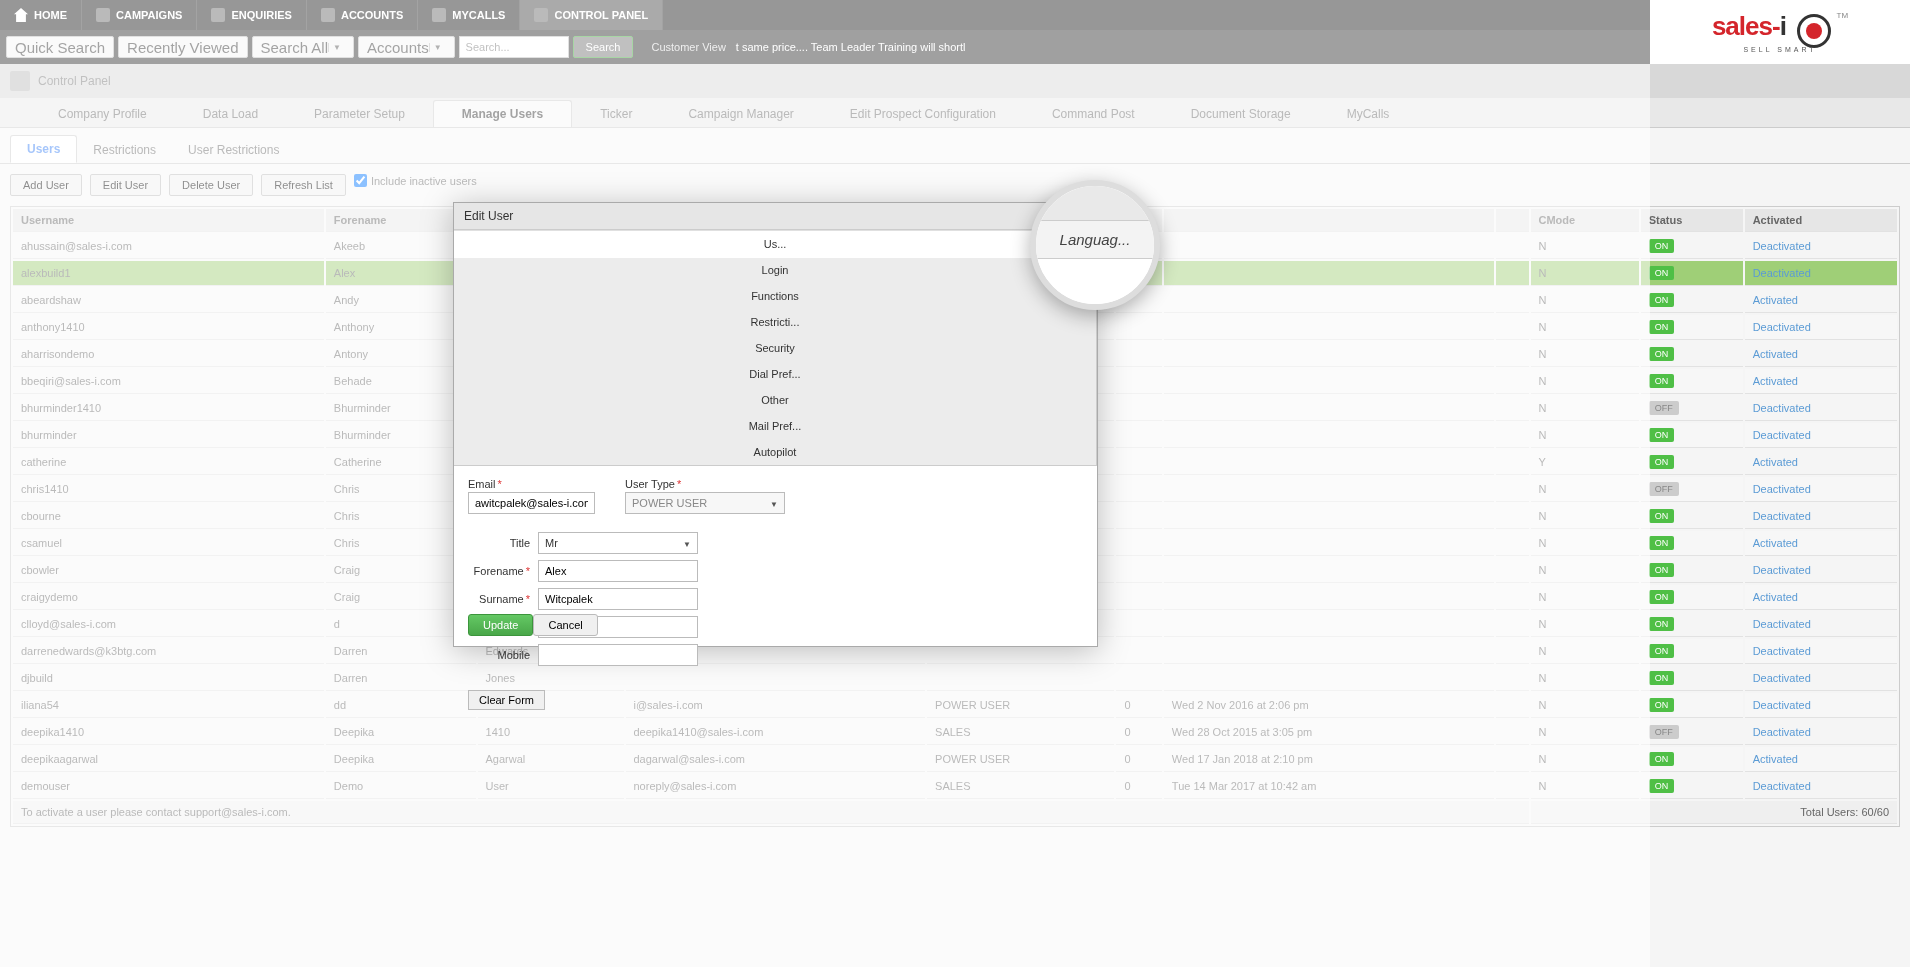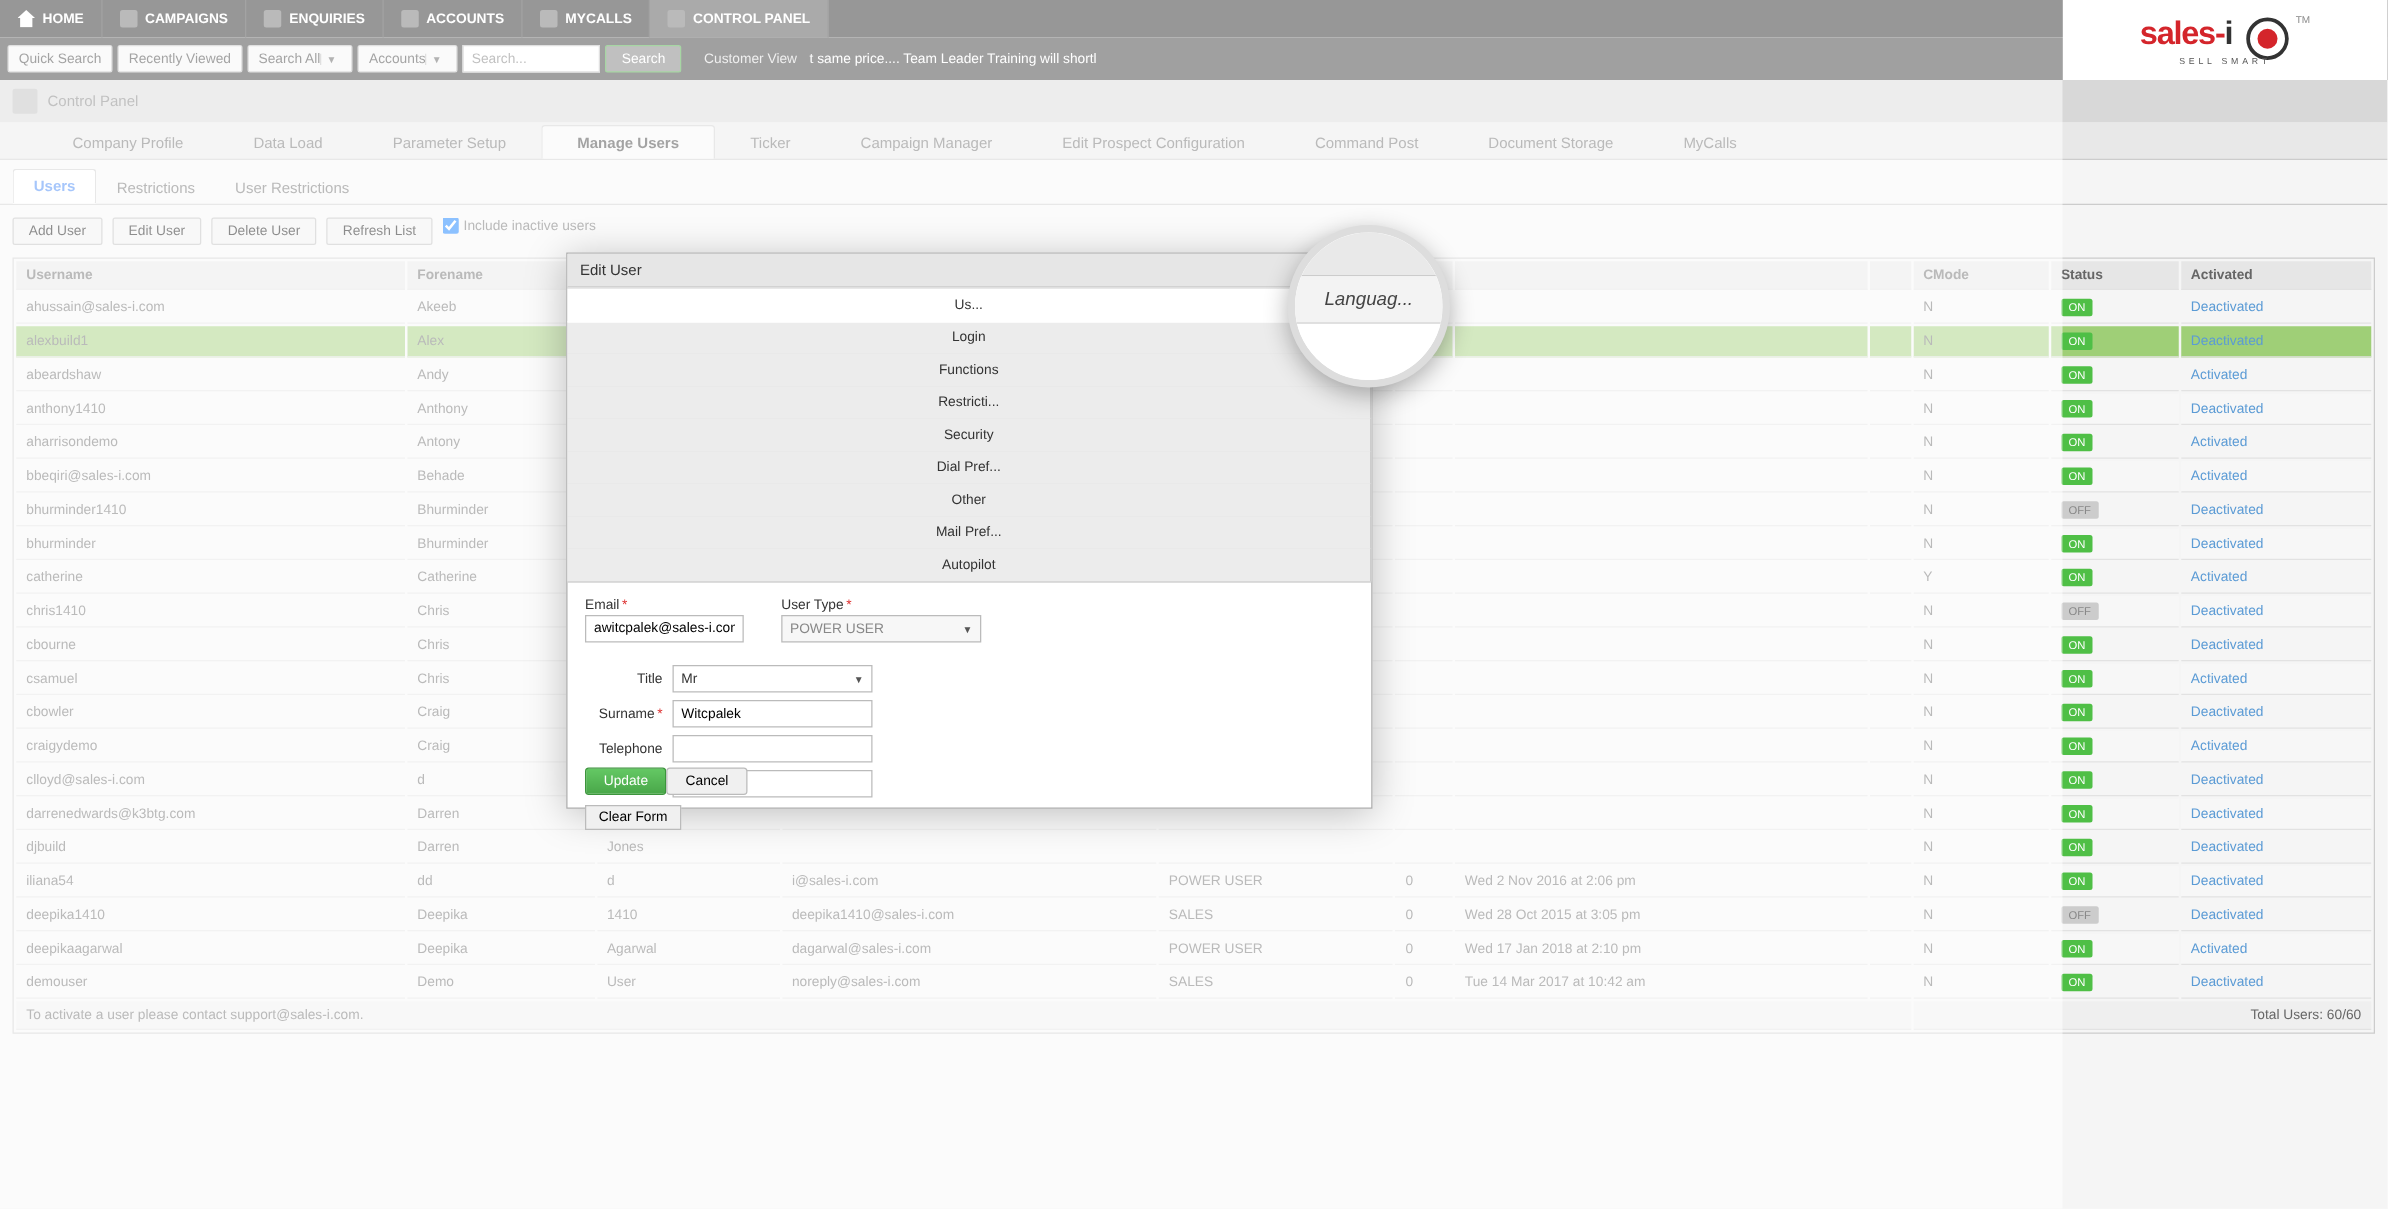--- a/index.html
+++ b/index.html
@@ -8,21 +8,21 @@
 
 .topnav { height: 30px; background: #1a1a1a; display: flex; align-items: stretch; color: #fff; }
 .topnav .nav-item { display: flex; align-items: center; padding: 0 14px; gap: 6px; border-right: 1px solid #333; font-size: 11px; font-weight: 600; cursor: pointer; }
 .topnav .nav-item.active { background: #444; }
 .topnav .spacer { flex: 1; }
 .topnav .icon-btn { width: 40px; display: flex; align-items: center; justify-content: center; border-left: 1px solid #333; cursor: pointer; }
 .logo-text { color: #d4252b; font-weight: 700; font-size: 26px; letter-spacing: -1px; }
 
 
 .secondbar { height: 34px; background: #2e2e2e; display: flex; align-items: center; padding: 0 6px; color: #ccc; gap: 4px; }
-.secondbar .btn { background: #f3f3f3; color: #333; border: 1px solid #bbb; height: 22px; padding: 0 8px; display: flex; align-items: center; font-size: 11px; cursor: pointer; border-radius: 2px; }
+.secondbar .btn { background: #f3f3f3; color: #333; border: 1px solid #bbb; height: 22px; padding: 0 8px; display: flex; align-items: center; font-size: 15px; cursor: pointer; border-radius: 2px; }
 .secondbar .dd { display:flex; }
 .secondbar .dd .caret { border-left: 1px solid #bbb; padding: 0 4px; display:flex;align-items:center; }
 .secondbar input[type=text] { height: 22px; width: 110px; padding: 0 6px; border: 1px solid #bbb; font-size: 11px; }
 .secondbar .search-btn { background: #737373; color: #fff; border: 1px solid #3ca535; height: 22px; padding: 0 12px; font-size: 11px; cursor: pointer; border-radius: 2px; }
 .secondbar .cv { color: #ddd; font-size: 11px; margin-left: 14px; }
 .secondbar .ticker { color: #fff; font-size: 11px; margin-left: 6px; }
 
 
 .crumbbar { height: 34px; background: #d8d8d8; display: flex; align-items: center; padding: 0 10px; gap: 8px; color: #777; font-size: 12px; }
 .crumbbar .gicon { width: 20px; height: 20px; background: #bbb; border-radius: 2px; }
@@ -72,21 +72,21 @@
 .modal-body { padding:12px 14px; }
 .frow { display:flex; gap:30px; margin-bottom:8px; }
 .fgroup { display:flex; flex-direction:column; }
 .flabel { font-size:11px; margin-bottom:2px; }
 .req { color:#d33; margin-left:2px; }
 .finput { height:22px; border:1px solid #bbb; padding:0 6px; font-size:11px; width:127px; }
 .finput.wide { width:160px; }
 .sel { height:22px; border:1px solid #bbb; background:#f7f7f7; color:#888; font-size:11px; padding:0 6px; width:160px; display:flex; align-items:center; justify-content:space-between; }
 .formline { display:flex; align-items:center; gap:8px; margin-bottom:6px; }
 .formline .lbl { width:62px; text-align:right; font-size:11px; }
-.clearbtn { background:#f0f0f0; border:1px solid #bbb; padding:3px 10px; font-size:11px; cursor:pointer; }
+.clearbtn { margin-top:18px; background:#f0f0f0; border:1px solid #bbb; padding:3px 10px; font-size:11px; cursor:pointer; }
 .modal-footer { position:absolute; bottom:10px; left:14px; display:flex; }
 .btn-green { background:#5cb85c; background:linear-gradient(#64c864,#49a749); color:#fff; border:1px solid #3c953c; padding:4px 14px; font-size:11px; border-radius:3px; cursor:pointer; }
 .btn-gray { background:#f0f0f0; border:1px solid #bbb; padding:4px 14px; font-size:11px; border-radius:3px; cursor:pointer; }
 
 
 .callout { position:absolute; left:1030px; top:180px; width:130px; height:130px; border-radius:50%; background:#fff; border:6px solid #ddd; box-shadow:0 6px 20px rgba(0,0,0,0.3); display:flex; flex-direction:column; overflow:hidden;font-style:italic; }
 .callout .chead { height:30%; background:#e9e9e9; border-bottom:1px solid #ccc; }
 .callout .clabel { flex:1; display:flex; align-items:center; justify-content:center; font-size:15px; color:#444; font-weight:500;background:#f3f3f3;border-bottom:1px solid #ccc; }
 .callout .crest { flex:1.2; background:#fff; }
 
@@ -538,20 +538,24 @@
     </div>
     <div style="height:10px"></div>
     <div class="formline">
       <span class="lbl">Title</span>
       <div class="sel" style="width:160px;background:#fff;color:#333">
           <span>Mr</span>
           <span class="caret-down"></span>
         </div>
     </div>
     <div class="formline">
+      <span class="lbl"><span>Forename</span><span class="req">*</span></span>
+      <input class="finput wide" value="Alex" style="">
+    </div>
+    <div class="formline">
       <span class="lbl"><span>Surname</span><span class="req">*</span></span>
       <input class="finput wide" value="Witcpalek" style="">
     </div>
     <div class="formline">
       <span class="lbl">Telephone</span>
       <input class="finput wide" value="" style="">
     </div>
     <div class="formline">
       <span class="lbl">Mobile</span>
       <input class="finput wide" value="" style="">

